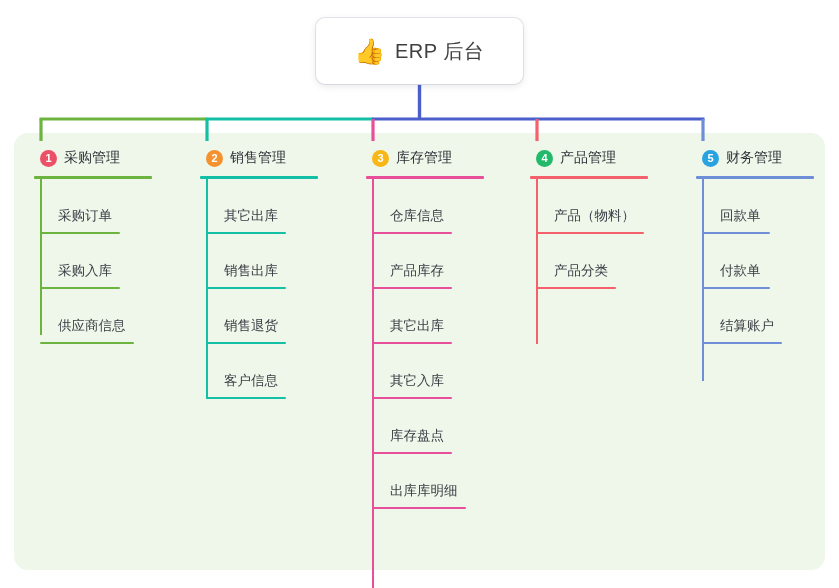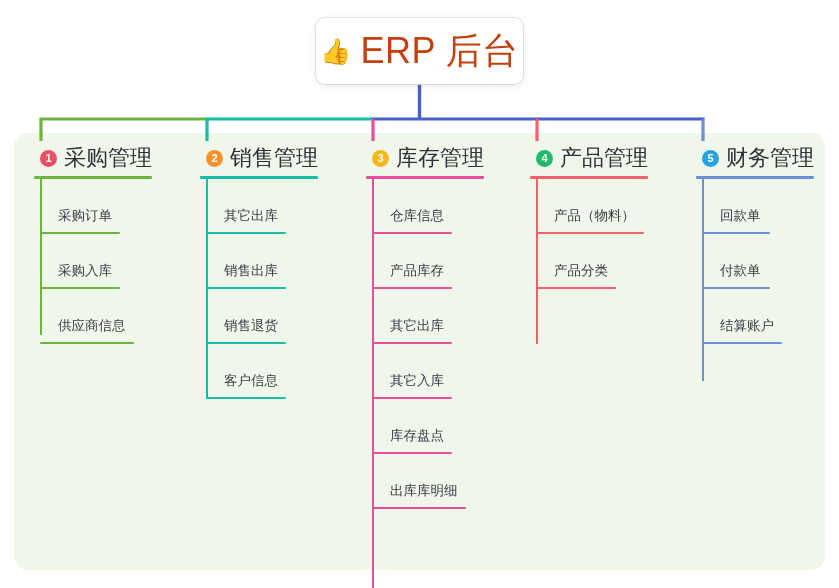--- a/index.html
+++ b/index.html
@@ -37,22 +37,22 @@
     justify-content: center;
     gap: 9px;
     box-sizing: border-box;
   }
   .root-emoji {
     font-size: 25px;
     line-height: 1;
     display: inline-block;
   }
   .root-title {
-    font-size: 36px;
-    color: #c2410c;
+    font-size: 20px;
+    color: #404040;
     letter-spacing: 0.5px;
     white-space: nowrap;
   }
 
   
   .panel {
     position: absolute;
     left: 14px;
     top: 133px;
     width: 811px;
@@ -89,21 +89,21 @@
     height: 17px;
     border-radius: 50%;
     color: #ffffff;
     font-size: 11px;
     line-height: 17px;
     text-align: center;
     font-weight: bold;
     flex: none;
   }
   .col-title {
-    font-size: 22px;
+    font-size: 14px;
     color: #2f3138;
     white-space: nowrap;
   }
   .col-rule {
     height: 3px;
     border-radius: 1px;
     margin-top: 6px;
   }
 
   .leaves {

